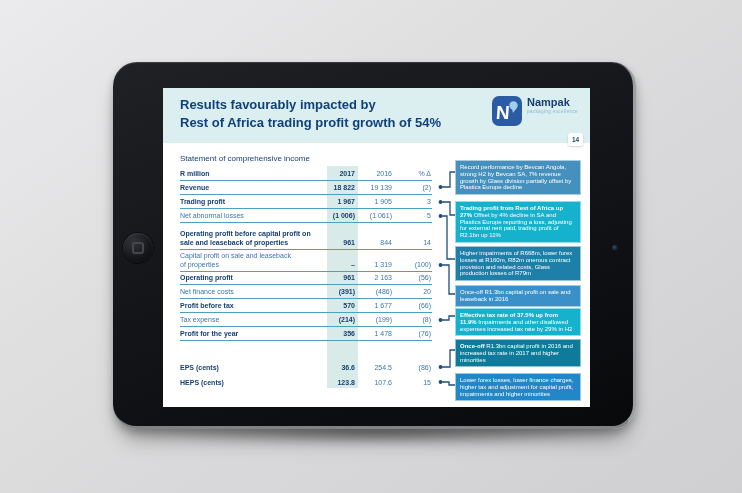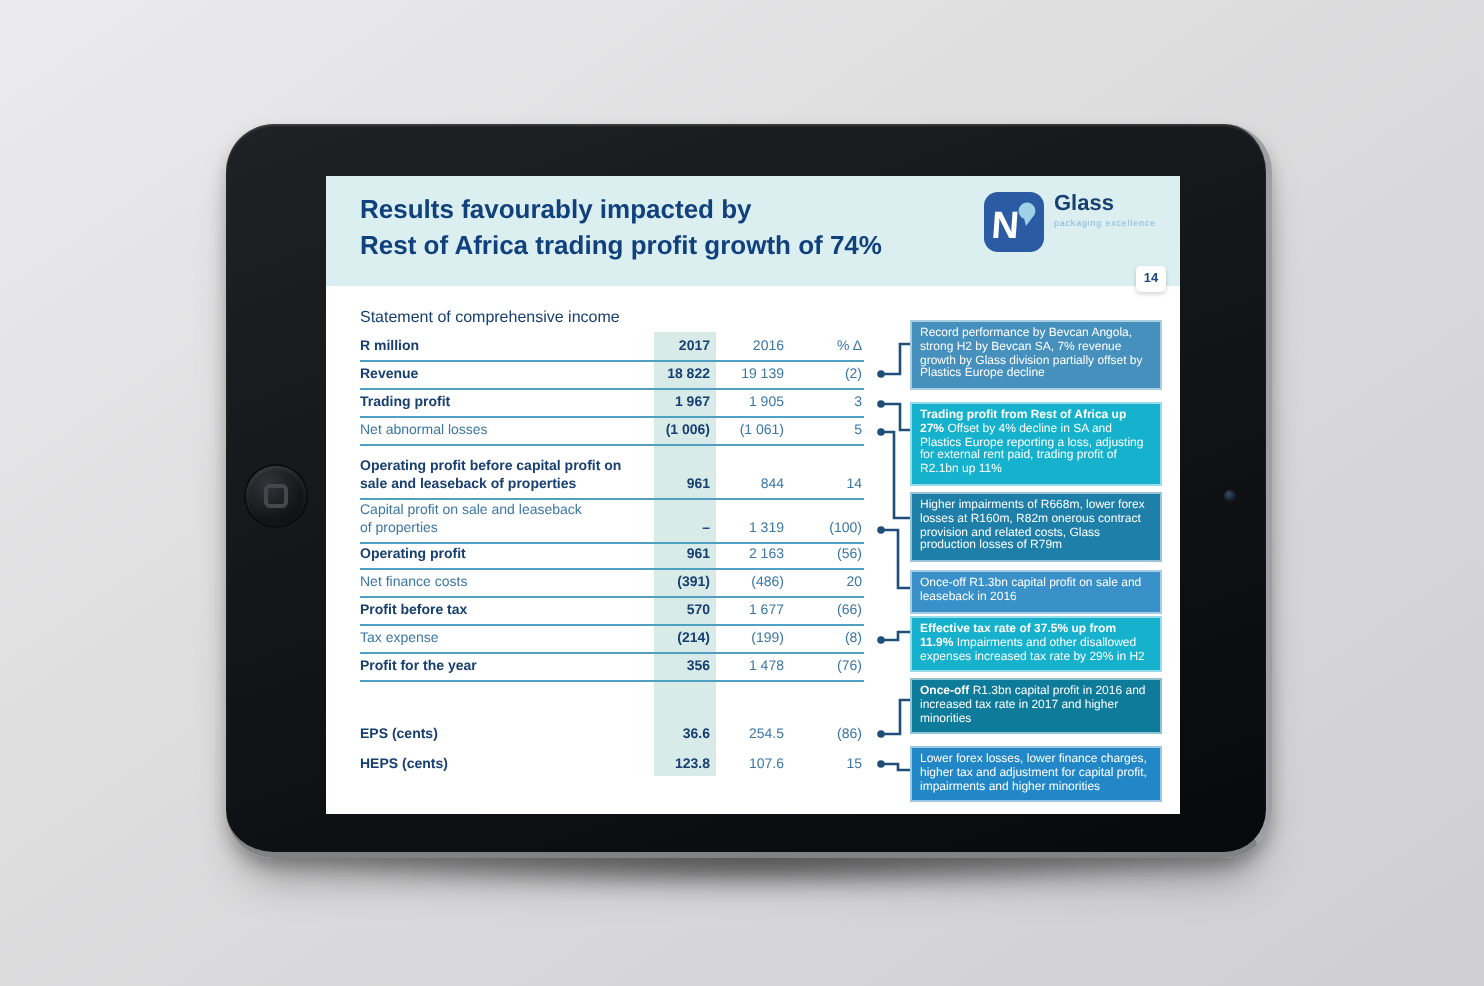--- a/index.html
+++ b/index.html
@@ -75,31 +75,31 @@
     <div class="home-button">
       <div class="hb-square"></div>
     </div>
     <div class="camera"></div>
 
     <div class="screen">
 
       <div class="band" style="background: rgb(219, 238, 240);">
         <div class="title">
           <div>Results favourably impacted by</div>
-          <div>Rest of Africa trading profit growth of 74%</div>
+          <div>Rest of Africa trading profit growth of 54%</div>
         </div>
         <div class="logo">
           <svg width="30" height="30" viewBox="0 0 30 30">
             <rect x="0" y="0" width="30" height="30" rx="7" fill="#2b5ba3"></rect>
             <text x="5" y="23" font-family="Liberation Sans, sans-serif" font-size="19" font-weight="bold" fill="#ffffff" transform="skewX(-4)">N</text>
             <circle cx="21.5" cy="9.5" r="4.2" fill="#9fd0e8"></circle>
             <path d="M20 13 L21 17 L24 13 Z" fill="#9fd0e8"></path>
           </svg>
           <div>
-            <div class="brand">Glass</div>
+            <div class="brand">Nampak</div>
             <div class="tagline">packaging excellence</div>
           </div>
         </div>
         <div class="pagenum">14</div>
       </div>
 
       <div class="caption">Statement of comprehensive income</div>
 
       <div class="itable">
         <div class="hl-col" style="background: rgb(216, 235, 233);"></div>

